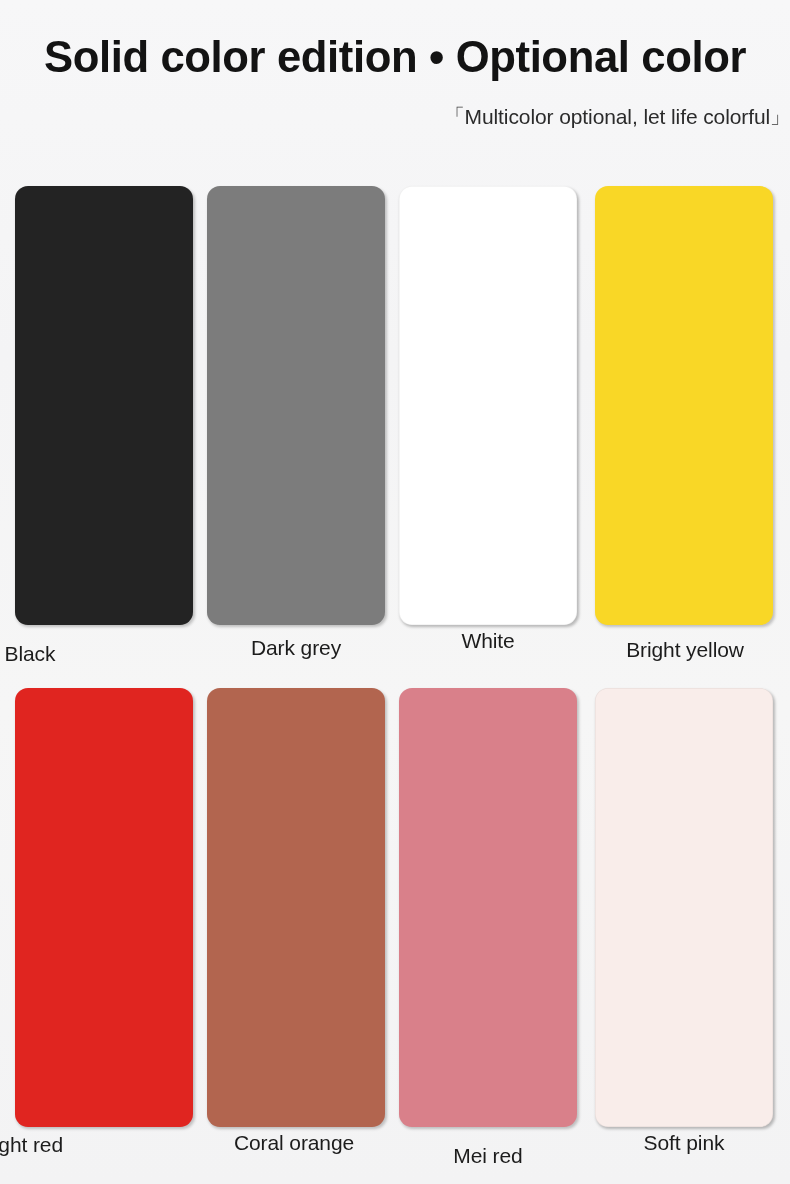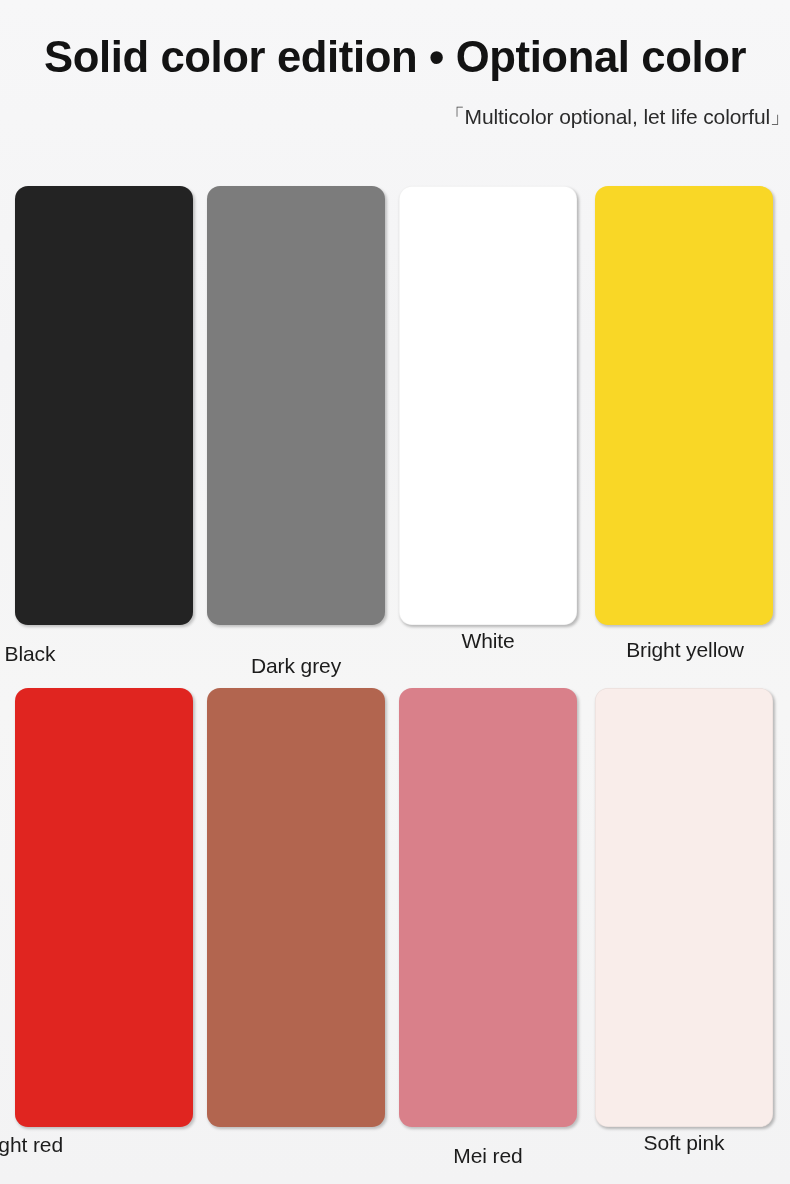--- a/index.html
+++ b/index.html
@@ -117,38 +117,39 @@
   </div>
 
   <div class="grid">
     <div class="row row1" id="row-1">
         <div class="cell c0">
           <div class="swatch" style="background: rgb(35, 35, 35);"></div>
           <div class="label" style="top: 456px; left: -100px;">Black</div>
         </div>
         <div class="cell c1">
           <div class="swatch" style="background: rgb(124, 124, 124);"></div>
-          <div class="label" style="top: 468px; left: -26px;">Dark grey</div>
+          <div class="label" style="top: 450px; left: -26px;">Dark grey</div>
         </div>
         <div class="cell c3">
           <div class="swatch" style="background: rgb(249, 215, 38);"></div>
           <div class="label" style="top: 452px; left: -25px;">Bright yellow</div>
         </div>
         <div class="cell c2">
           <div class="swatch outlined" style="background: rgb(255, 255, 255);"></div>
           <div class="label" style="top: 443px; left: -26px;">White</div>
         </div>
       </div>
     <div class="row row2" id="row-2">
         <div class="cell c0">
           <div class="swatch" style="background: rgb(224, 37, 32);"></div>
           <div class="label" style="top: 445px; left: -112px;">Bright red</div>
         </div>
         <div class="cell c1">
           <div class="swatch" style="background: rgb(178, 101, 79);"></div>
+          <div class="label" style="top: 443px; left: -28px;">Coral orange</div>
         </div>
         <div class="cell c2">
           <div class="swatch" style="background: rgb(217, 128, 138);"></div>
           <div class="label" style="top: 456px; left: -26px;">Mei red</div>
         </div>
         <div class="cell c3">
           <div class="swatch outlined" style="background: rgb(249, 237, 234);"></div>
           <div class="label" style="top: 443px; left: -26px;">Soft pink</div>
         </div>
       </div>

